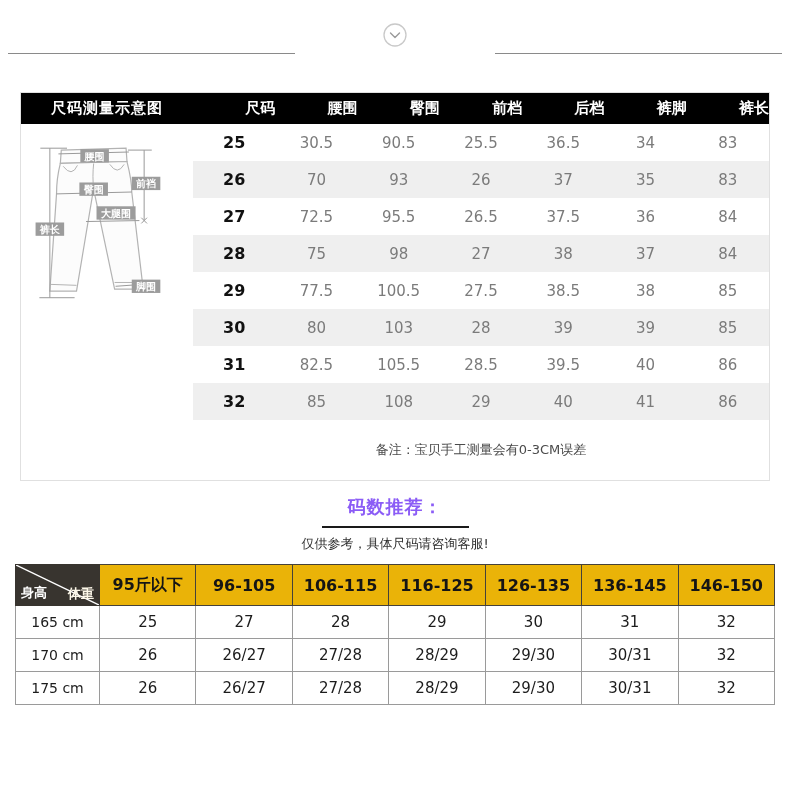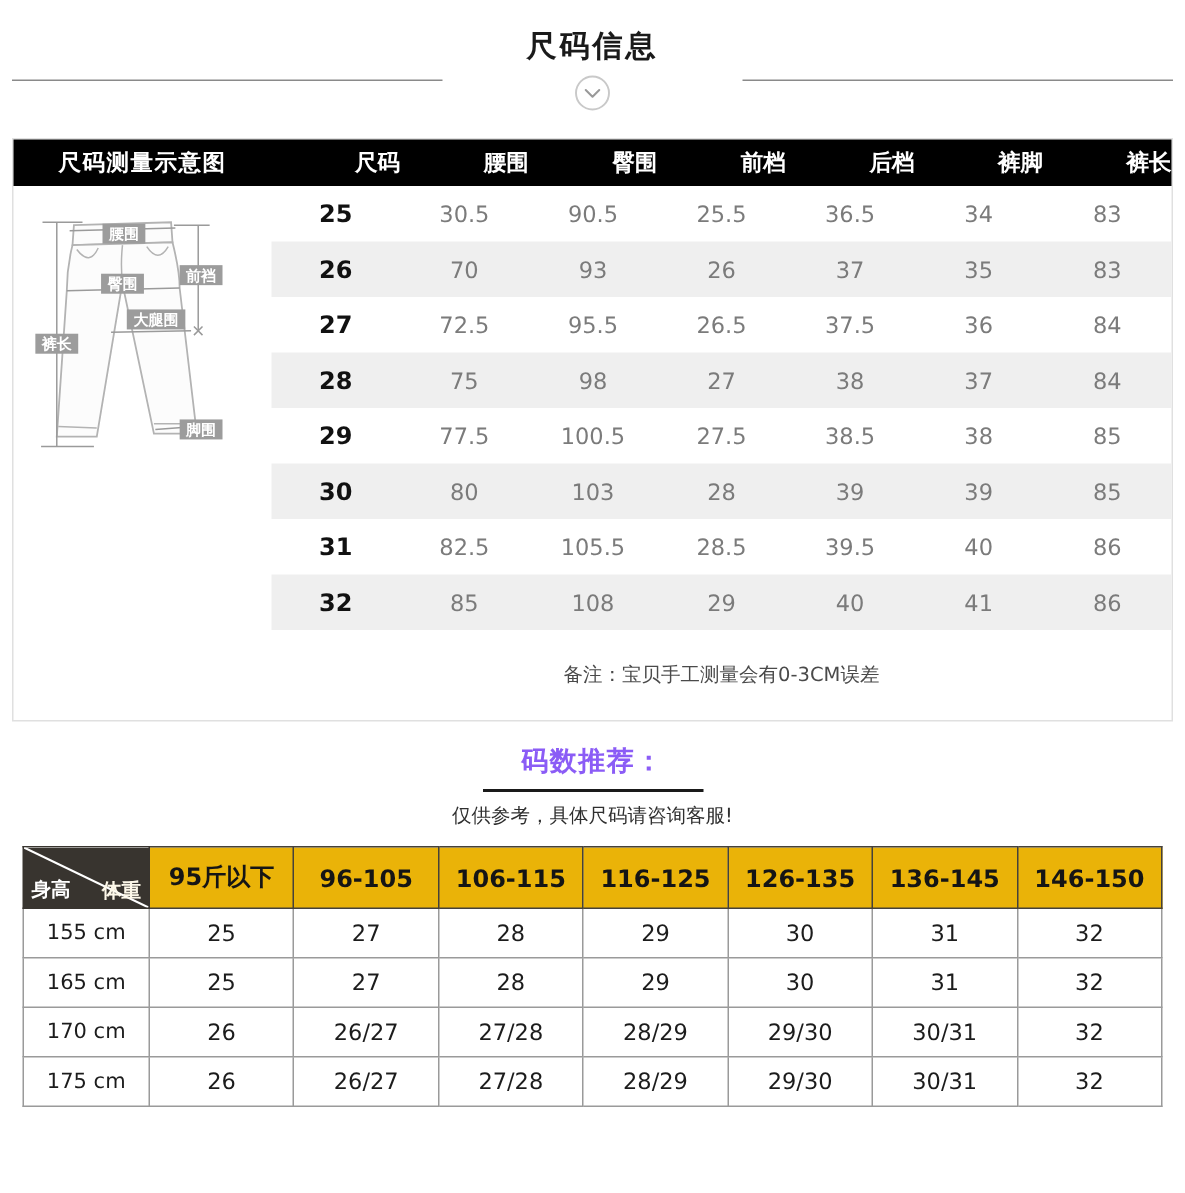--- a/index.html
+++ b/index.html
@@ -13,21 +13,21 @@
   
   .title-block { position:relative; text-align:center; padding-top:17px; height:92px; }
   .title-main { font-size:20px; font-weight:bold; color:#1a1a1a; letter-spacing:2px; }
   .title-sub  { font-size:15px; color:#9a9a9a; letter-spacing:2px; margin-top:3px; }
   .deco-line  { position:absolute; top:53px; height:0; border-top:1px solid #8a8a8a; width:287px; }
   .deco-line.left  { left:8px; }
   .deco-line.right { right:8px; }
   .chevron-wrap { margin-top:5px; line-height:0; display:inline-block; cursor:pointer; }
 
   
-  .size-table { margin:0 8px; border:1px solid #e0e0e0; background:#fff; }
+  .size-table { margin:0 20px; border:1px solid #e0e0e0; background:#fff; }
   .size-head { display:flex; background:#000; color:#fff; height:31px; align-items:center; }
   .size-head .diagram-h { width:172px; text-align:center; font-size:15px; font-weight:bold; letter-spacing:1px; }
   .size-head .col-h { flex:1; text-align:right; font-size:15px; font-weight:bold; }
   .size-body { display:flex; }
   .diagram-col { width:172px; padding-top:10px; display:flex; justify-content:center; }
   .rows-col { flex:1; }
   .srow { display:flex; height:37px; align-items:center; }
   .srow.alt { background:#efefef; }
   .srow .cell { flex:1; text-align:center; font-size:15px; color:#7b7b7b; }
   .srow .cell.size-col { color:#111; font-weight:bold; font-size:16px; }
@@ -60,21 +60,20 @@
   .corner-height { position:absolute; bottom:3px; left:5px; color:#ffffff; font-size:13px; font-weight:bold; }
   .rec-table tbody td { height:33px; border:1px solid #9a9a9a; font-size:15px; color:#1c1c1c; background:#fff; }
   .rec-table tbody td.height-cell { font-size:14px; }
 </style>
 </head>
 <body>
 
 <div class="title-block">
   <span class="deco-line left"></span>
   <span class="deco-line right"></span>
-  <div class="title-main">尺码信息</div>
   <span class="chevron-wrap">
     <svg width="26" height="26" viewBox="0 0 26 26">
       <circle cx="13" cy="13" r="11" fill="none" stroke="#c9c9c9" stroke-width="1.3"></circle>
       <polyline points="8.5,11 13,15.5 17.5,11" fill="none" stroke="#9a9a9a" stroke-width="1.4" stroke-linecap="round" stroke-linejoin="round"></polyline>
     </svg>
   </span>
 </div>
 
 <div class="size-table">
   <div class="size-head">
@@ -227,30 +226,20 @@
         <th>96-105</th>
         <th>106-115</th>
         <th>116-125</th>
         <th>126-135</th>
         <th>136-145</th>
         <th>146-150</th>
       </tr>
   </thead>
   <tbody id="rec-body">
       <tr>
-        <td class="height-cell">155 cm</td>
-        <td>25</td>
-        <td>27</td>
-        <td>28</td>
-        <td>29</td>
-        <td>30</td>
-        <td>31</td>
-        <td>32</td>
-      </tr>
-      <tr>
         <td class="height-cell">165 cm</td>
         <td>25</td>
         <td>27</td>
         <td>28</td>
         <td>29</td>
         <td>30</td>
         <td>31</td>
         <td>32</td>
       </tr>
       <tr>

